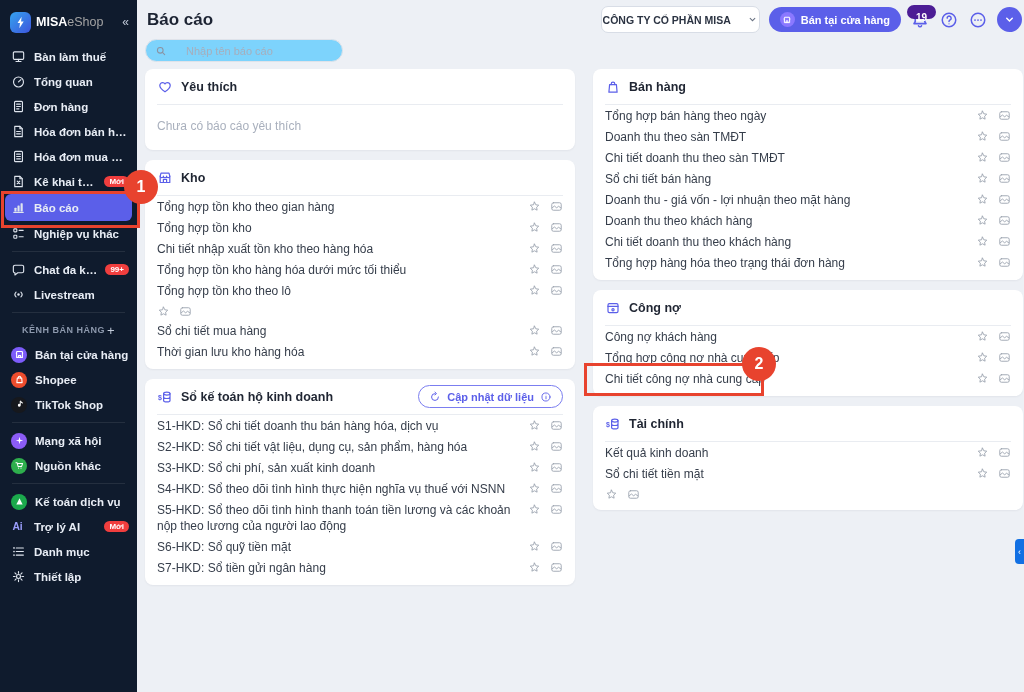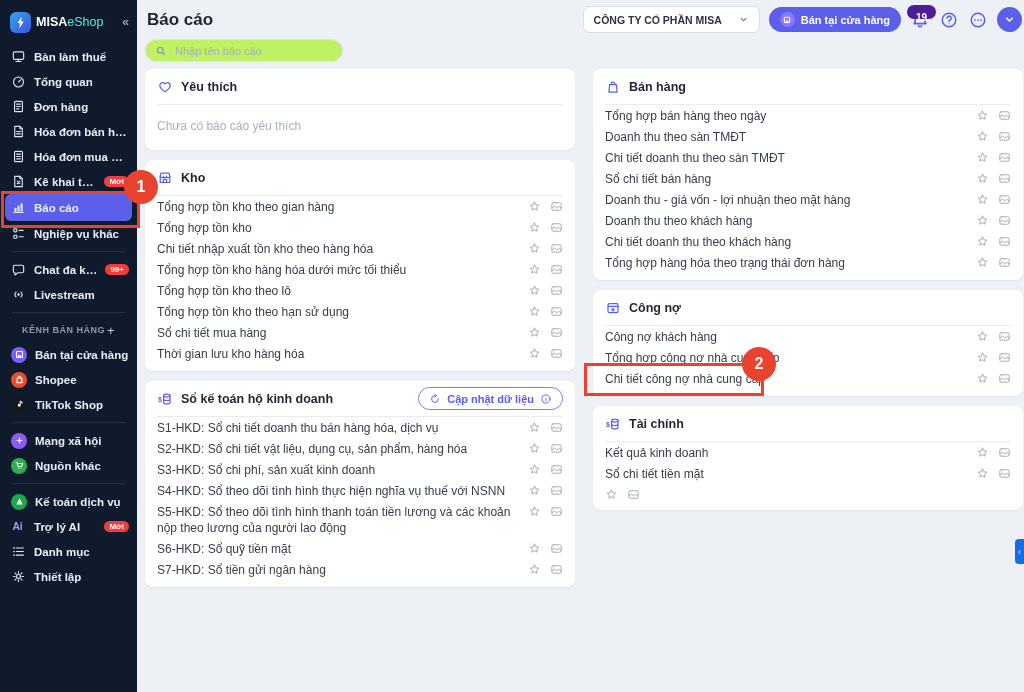--- a/index.html
+++ b/index.html
@@ -7,49 +7,49 @@
   .app{display:flex;width:1024px;height:692px;position:relative;}
 
   
   .sidebar{width:137px;min-width:137px;background:#0f1b2d;color:#e8edf5;height:692px;position:relative;z-index:2;}
   .logo-row{display:flex;align-items:center;gap:5px;height:44px;padding:0 8px 0 10px;box-sizing:border-box;}
   .logo-badge{width:21px;height:21px;border-radius:6px;background:linear-gradient(135deg,#35a3ee,#3d55dd);
     display:grid;place-items:center;flex-shrink:0;}
   .logo-badge svg{width:15px;height:15px;}
   .brand{font-size:12.5px;white-space:nowrap;}
   .brand b{color:#ffffff;font-weight:700;}
-  .brand .lt{color:#5eead4;font-weight:400;text-align:center;}
+  .brand .lt{color:#a3a3a3;font-weight:400;text-align:center;}
   .collapse{margin-left:auto;color:#c3ccdb;font-size:12px;cursor:pointer;}
   .side-item{display:flex;align-items:center;gap:8px;height:25px;padding:0 8px 0 11px;
     font-size:11.5px;font-weight:600;color:#e8edf5;cursor:pointer;white-space:nowrap;box-sizing:border-box;}
   .side-item .s-lbl{overflow:hidden;text-overflow:ellipsis;}
   .side-item.sel{background:#5b5fe9;border-radius:6px;margin:0 5px;padding:0 6px;height:27px;}
   .s-badge{margin-left:auto;background:#f03e3e;color:#fff;font-size:8px;font-weight:700;
     padding:1.5px 5px;border-radius:8px;line-height:1;}
   .sdiv{border-top:1px solid rgba(255,255,255,0.09);margin:5px 12px;}
   .s-section{display:flex;align-items:center;height:24px;padding:0 22px;font-size:9px;font-weight:700;
     letter-spacing:.5px;color:#8d99ad;}
   .sec-add{margin-left:auto;font-size:13px;font-weight:400;color:#c3ccdb;cursor:pointer;}
   .ic{display:inline-flex;width:15px;height:15px;flex-shrink:0;color:#dfe5ee;}
   .ic svg{width:100%;height:100%;}
   .cic{width:16px;height:16px;border-radius:50%;display:grid;place-items:center;color:#fff;flex-shrink:0;}
   .cic svg{width:11px;height:11px;}
 
   
   .main{flex:1;padding:8px 9px 0 8px;position:relative;box-sizing:border-box;}
   .page-title{font-size:17px;line-height:20px;font-weight:700;color:#1d2433;margin:2px 0 9px 2px;}
-  .search-box{width:198px;height:23px;background:#bef264;border:1px solid #dfe3ea;border-radius:12px;
-    display:flex;align-items:center;gap:6px;padding:0 9px;box-sizing:border-box;color:#9aa3b2;}
+  .search-box{width:198px;height:23px;background:#7dd3fc;border:1px solid #dfe3ea;border-radius:12px;
+    display:flex;align-items:center;gap:17px;padding:0 9px;box-sizing:border-box;color:#9aa3b2;}
   .search-box .ic{width:12px;height:12px;color:#8a93a3;}
   .search-box input{border:none;outline:none;background:transparent;flex:1;font-size:11px;
     font-family:"Liberation Sans",sans-serif;color:#3a4250;}
   .search-box input::placeholder{color:#a6aebc;}
   .top-controls{position:absolute;top:6px;right:10px;display:flex;align-items:center;gap:9px;}
   .company-select{height:25px;background:#fff;border:1px solid #d8dde6;border-radius:7px;display:flex;
-    align-items:center;gap:16px;padding:0 10px;font-size:10.5px;font-weight:600;color:#2b3342;cursor:pointer;}
+    align-items:center;gap:16px;padding:0 1px;font-size:10.5px;font-weight:600;color:#2b3342;cursor:pointer;}
   .company-select .ic{width:11px;height:11px;color:#6a7383;}
   .store-btn{height:25px;background:#5b5fe9;color:#fff;border:none;border-radius:13px;display:flex;
     align-items:center;gap:6px;padding:0 11px;font-size:11px;font-weight:600;cursor:pointer;
     font-family:"Liberation Sans",sans-serif;}
   .btn-ic{width:15px;height:15px;border-radius:50%;background:#8a78ff;display:grid;place-items:center;}
   .btn-ic svg{width:10px;height:10px;color:#fff;}
   .icon-btn{width:20px;height:20px;color:#5b5fe9;position:relative;cursor:pointer;}
   .icon-btn svg{width:100%;height:100%;}
   .notif-badge{position:absolute;top:-5px;right:-6px;min-width:14px;height:13px;background:#f03e3e;
     border:7px solid #4c1d95;color:#fff;font-size:10px;font-weight:700;border-radius:8px;
@@ -449,21 +449,20 @@
                 </span>
                 <span class="ic">
                   <svg viewBox="0 0 16 16" fill="none" stroke="currentColor" stroke-linecap="round" stroke-linejoin="round" stroke-width="1.1">
                     <rect x="2.2" y="3.4" width="11.6" height="9.2" rx="2"></rect>
                     <path d="M2.6 9.8l2.8-2.4 2.8 2.2 2.4-1.9 2.8 2.1"></path>
                   </svg>
                 </span>
               </span>
             </div>
             <div class="row">
-              <span class="r-lbl">Tổng hợp tồn kho theo hạn sử dụng</span>
               <span class="acts">
                 <span class="ic">
                   <svg viewBox="0 0 16 16" fill="none" stroke="currentColor" stroke-linecap="round" stroke-linejoin="round" stroke-width="1.1">
                     <path d="M8 2.6l1.6 3.3 3.6.5-2.6 2.5.6 3.6L8 10.8l-3.2 1.7.6-3.6L2.8 6.4l3.6-.5z"></path>
                   </svg>
                 </span>
                 <span class="ic">
                   <svg viewBox="0 0 16 16" fill="none" stroke="currentColor" stroke-linecap="round" stroke-linejoin="round" stroke-width="1.1">
                     <rect x="2.2" y="3.4" width="11.6" height="9.2" rx="2"></rect>
                     <path d="M2.6 9.8l2.8-2.4 2.8 2.2 2.4-1.9 2.8 2.1"></path>

